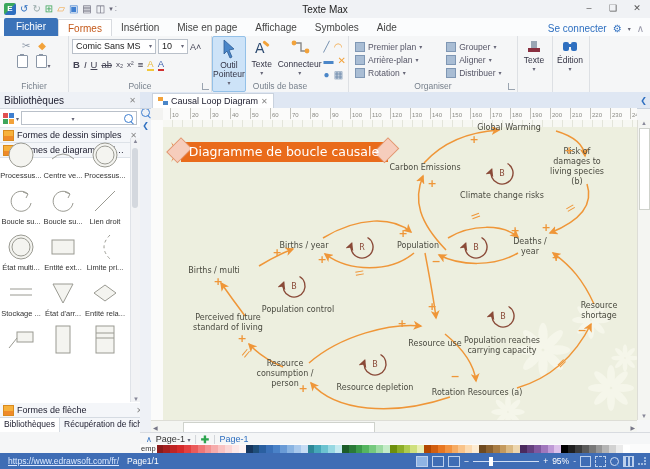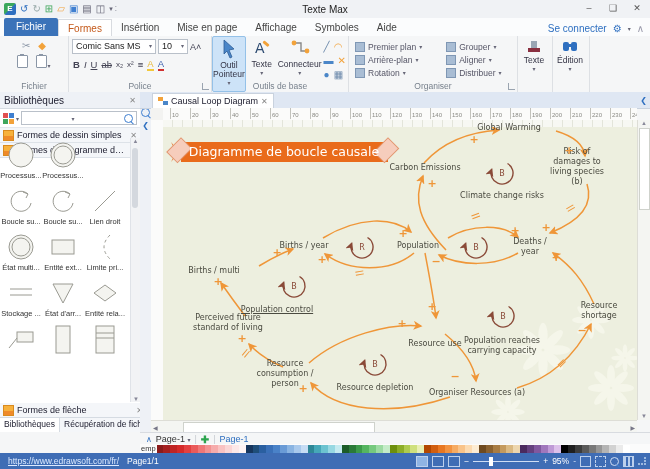--- a/index.html
+++ b/index.html
@@ -318,20 +318,26 @@
     <div class="shapegrid">
         <div class="shaperow">
           <div class="shapecell">
             <svg width="30" height="30" viewBox="0 0 30 30">
               <circle cx="15" cy="15" r="12" fill="#f4f4f0" stroke="#9a9a92" stroke-width="1"></circle>
             </svg>
             <span class="sl">Processus...</span>
           </div>
           <div class="shapecell">
             <svg width="30" height="30" viewBox="0 0 30 30">
+              <path d="M4,19 Q15,9 26,19" fill="none" stroke="#9a9a92" stroke-width="1"></path>
+            </svg>
+            <span class="sl">Centre ve...</span>
+          </div>
+          <div class="shapecell">
+            <svg width="30" height="30" viewBox="0 0 30 30">
               <circle cx="15" cy="15" r="12" fill="#f4f4f0" stroke="#9a9a92" stroke-width="1"></circle>
               <circle cx="15" cy="15" r="9" fill="none" stroke="#9a9a92"></circle>
             </svg>
             <span class="sl">Processus...</span>
           </div>
         </div>
         <div class="shaperow">
           <div class="shapecell">
             <svg width="30" height="30" viewBox="0 0 30 30">
               <path d="M22,8 A10,10 0 1 0 25,17" fill="none" stroke="#9a9a92" stroke-width="1"></path>
@@ -610,32 +616,32 @@
       <div class="dnode" style="left: 346px; top: 8px;">Global Warming</div>
       <div class="dnode" style="left: 262px; top: 48px;">Carbon Emissions</div>
       <div class="dnode" style="left: 339px; top: 76px;">Climate change risks</div>
       <div class="dnode" style="left: 414px; top: 47px;">Risk of damages to
 living species (b)</div>
       <div class="dnode" style="left: 141px; top: 126px;">Births / year</div>
       <div class="dnode" style="left: 255px; top: 126px;">Population</div>
       <div class="dnode" style="left: 367px; top: 127px;">Deaths /
 year</div>
       <div class="dnode" style="left: 51px; top: 151px;">Births / multi</div>
-      <div class="dnode" style="left: 114px; top: 190px; text-decoration: underline;">Population control</div>
+      <div class="dnode" style="left: 135px; top: 190px;">Population control</div>
       <div class="dnode" style="left: 65px; top: 203px;">Perceived future
 standard of living</div>
       <div class="dnode" style="left: 272px; top: 224px;">Resource use</div>
       <div class="dnode" style="left: 339px; top: 226px;">Population reaches
 carrying capacity</div>
       <div class="dnode" style="left: 436px; top: 191px;">Resource shortage</div>
       <div class="dnode" style="left: 122px; top: 254px;">Resource
 consumption /
 person</div>
       <div class="dnode" style="left: 212px; top: 268px;">Resource depletion</div>
-      <div class="dnode" style="left: 314px; top: 273px;">Organiser Resources (a)</div>
+      <div class="dnode" style="left: 314px; top: 273px;">Rotation Resources (a)</div>
       <div class="dsign" style="left: 311px; top: 19px;">+</div>
       <div class="dsign" style="left: 406px; top: 30px;">+</div>
       <div class="dsign" style="left: 269px; top: 63px;">+</div>
       <div class="dsign" style="left: 408px; top: 88px; font-size: 8px; transform: translate(-50%, -50%) rotate(60deg);">||</div>
       <div class="dsign" style="left: 383px; top: 107px;">+</div>
       <div class="dsign" style="left: 352px; top: 110px;">+</div>
       <div class="dsign" style="left: 393px; top: 137px;">+</div>
       <div class="dsign" style="left: 240px; top: 113px;">+</div>
       <div class="dsign" style="left: 313px; top: 96px; font-size: 8px; transform: translate(-50%, -50%) rotate(70deg);">||</div>
       <div class="dsign" style="left: 114px; top: 132px;">+</div>

